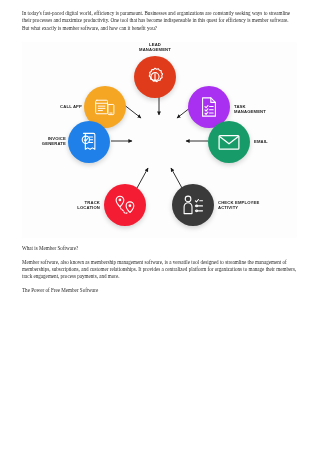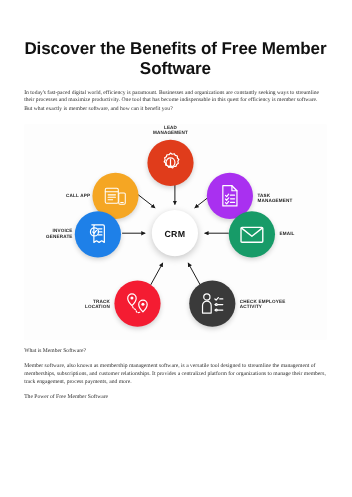--- a/index.html
+++ b/index.html
@@ -110,21 +110,20 @@
     position: absolute;
     inset: 0;
     pointer-events: none;
   }
 </style>
 </head>
 <body>
 
 <div class="page">
 
-  <h1 class="article-title">Discover the Benefits of Free Member Software</h1>
 
   <p class="body-copy intro-copy">In today's fast-paced digital world, efficiency is paramount. Businesses and organizations are constantly seeking ways to streamline their processes and maximize productivity. One tool that has become indispensable in this quest for efficiency is member software. But what exactly is member software, and how can it benefit you?</p>
 
   <div class="diagram">
 
     <svg class="arrows" viewBox="0 0 275 196">
       <defs>
         <marker id="ah" markerWidth="5" markerHeight="5" refX="4" refY="2.2" orient="auto" markerUnits="strokeWidth">
           <path d="M0,0 L4.4,2.2 L0,4.4 z" fill="#1a1a1a"></path>
         </marker>
@@ -233,23 +232,20 @@
           <line x1="15.6" y1="13" x2="23.4" y2="13"></line>
           <line x1="15.6" y1="18.4" x2="23.4" y2="18.4"></line>
           <circle cx="17" cy="13" r="0.9" fill="#3A3A3A"></circle>
           <circle cx="17" cy="18.4" r="0.9" fill="#3A3A3A"></circle>
         </svg>
       </span>
     </div>
     <div class="node-label label-right" style="left:196px; top:158px; width:76px;">CHECK EMPLOYEE
 ACTIVITY</div>
 
-    <div class="crm-hub">
-      <span class="crm-text">CRM</span>
-    </div>
   </div>
 
   <div class="gap-sm"></div>
 
   <p class="section-head">What is Member Software?</p>
 
   <div class="gap-xs"></div>
 
   <p class="body-copy">Member software, also known as membership management software, is a versatile tool designed to streamline the management of memberships, subscriptions, and customer relationships. It provides a centralized platform for organizations to manage their members, track engagement, process payments, and more.</p>
 

